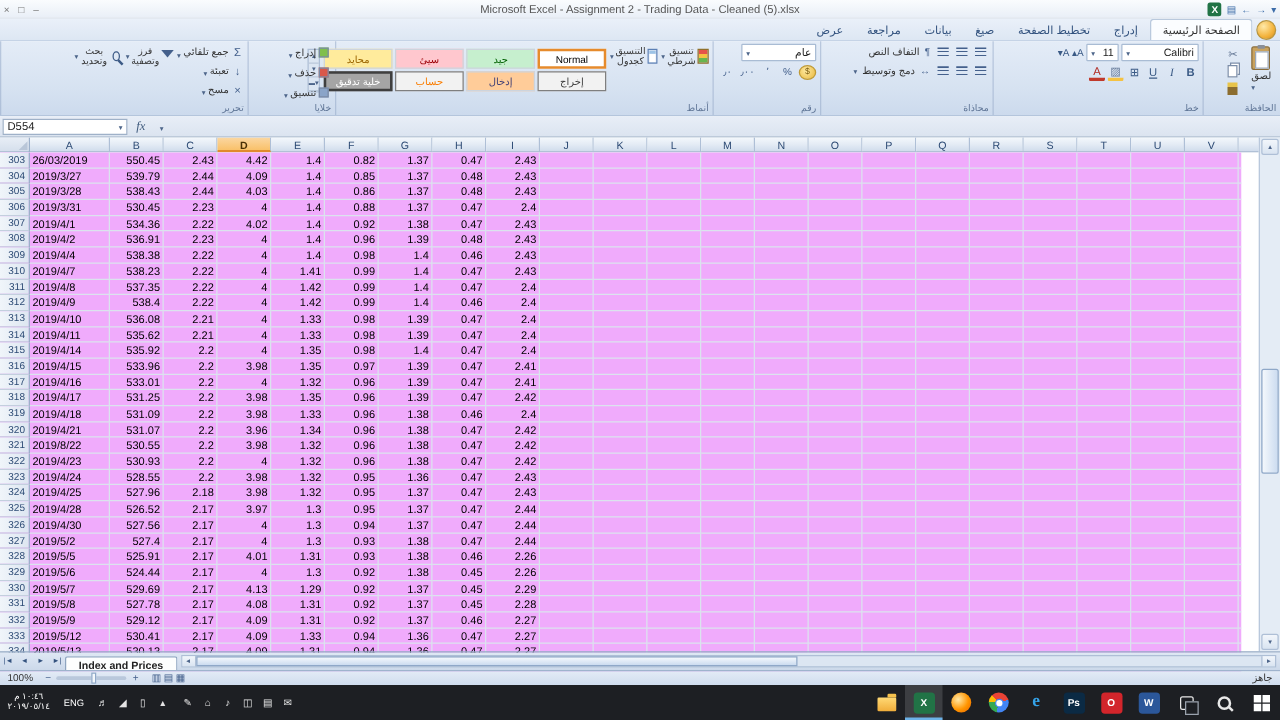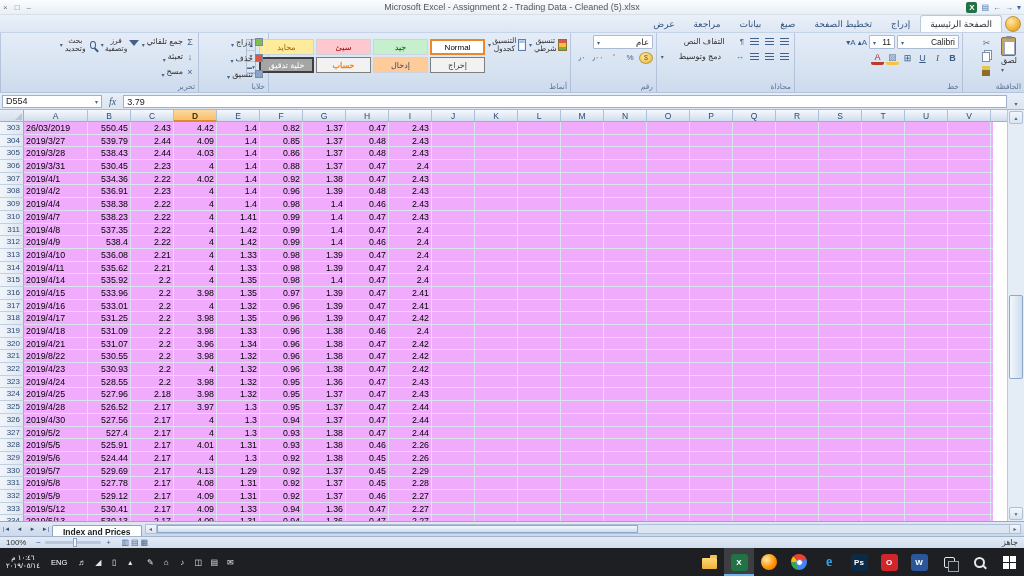--- a/index.html
+++ b/index.html
@@ -49,41 +49,41 @@
   .fbtn{min-width:13px;height:14px;display:flex;align-items:center;justify-content:center;font-size:9px;color:#3a5a85;padding:0 1px;border-radius:2px}
   .fbtn.bold{font-weight:bold}.fbtn.italic{font-style:italic;font-family:"Liberation Serif",serif}
   .fbtn.underline{text-decoration:underline}
   .fbtn.font-color{color:#b02a20;border-bottom:3px solid #c0392b;height:13px}
   .fbtn.fill-color{border-bottom:3px solid #f5c242;height:13px;color:#6b7f9d}
   .sizebtn{font-size:8px;color:#3a5a85;display:flex;align-items:center}
 
   .g-align{width:138px}
   .albtn{width:13px;height:13px;display:flex;align-items:center;justify-content:center;border-radius:2px}
   .i-lines{width:9px;height:7px;background:repeating-linear-gradient(to bottom,#44608c 0 1px,transparent 1px 3px)}
-  .labelbtn{display:flex;align-items:flex-end;gap:15px;font-size:8px;color:#333;padding:0 2px;border-radius:2px;white-space:nowrap}
+  .labelbtn{display:flex;align-items:flex-end;gap:4px;font-size:8px;color:#333;padding:0 2px;border-radius:2px;white-space:nowrap}
   .i-wrap::after{content:"¶";font-size:8px;color:#44608c}
   .i-merge::after{content:"↔";font-size:8px;color:#44608c}
 
   .g-number{width:86px}
   .nbtn{min-width:14px;height:13px;font-size:8px;color:#44608c;display:flex;align-items:center;justify-content:center;border-radius:2px}
   .nbtn.coin{background:radial-gradient(circle at 40% 35%,#ffe9a0,#e8b83c);border:1px solid #bf9a36;width:12px;height:12px;border-radius:50%;color:#7a5c12;font-size:7px}
 
   .g-styles{width:302px}
   .bigbtn{width:38px;display:flex;flex-direction:row;align-items:center;gap:1px;font-size:7.5px;color:#333;text-align:center;padding-top:2px;line-height:8px}
   .i-condfmt{width:14px;height:12px;background:linear-gradient(#e6534a 33%,#f5c242 33% 66%,#67b64f 66%);border:1px solid #90702a}
   .i-astable{width:14px;height:12px;background:linear-gradient(#9dc3e6 3px,#fff 3px),#fff;border:1px solid #5b7fb5;box-shadow:inset 0 0 0 .5px #d8e2ef}
   .gallery{display:grid;grid-template-columns:repeat(4,55px);grid-auto-rows:16px;gap:2px;direction:rtl;margin-top:4px}
   .chip{font-size:8px;display:flex;align-items:center;justify-content:center;border:1px solid #cdd4dd;background:#fff;color:#000;overflow:hidden;white-space:nowrap}
   .s-normal.selected{border:2px solid #e68b2c}
   .s-good{background:#c6efce;color:#006100}
   .s-bad{background:#ffc7ce;color:#9c0006}
   .s-neutral{background:#ffeb9c;color:#9c6500}
   .s-output{background:#f2f2f2;color:#3f3f3f;border-color:#7f7f7f;font-weight:normal}
   .s-input{background:#ffcc99;color:#3f3f76}
-  .s-calc{background:#f2f2f2;color:#fa7d00;border-color:#7f7f7f;font-weight:bold}
+  .s-calc{background:#f2f2f2;color:#fa7d00;border-color:#7f7f7f;font-weight:normal}
   .s-check{background:#a5a5a5;color:#fff;border:2px solid #3f3f3f}
   .gal-scroll{width:11px;display:flex;flex-direction:column;margin-top:4px;border:1px solid #aebfd6;background:#dce6f2}
   .gal-scroll span{height:11px;display:flex;align-items:center;justify-content:center;border-bottom:1px solid #b9c8da}
   .gal-scroll span::after{font-size:5px;color:#4d658a}
   .gs-up::after{content:"▲"}.gs-down::after{content:"▼"}.gs-more::after{content:"▼▬";letter-spacing:-1px}
 
   .g-cells{width:70px}
   .cellbtn{display:flex;align-items:center;gap:2px;height:14px;padding:0 2px}
   .sq{width:8px;height:8px;border:1px solid #7a8aa5;flex:none}
   .g-editing{flex:1;min-width:120px}
@@ -386,21 +386,20 @@
     </div>
 
   </div>
 
   <div class="formula-bar">
     <div class="name-box">
         <span>D554</span>
         <span class="caret"></span>
       </div>
     <div class="fx">fx</div>
-    <div class="formula-field">3.79</div>
     <div class="fb-expand caret"></div>
   </div>
 
   <div class="col-headers">
     <div class="corner"></div>
     <div style="display:flex">
         <div class="colh colA">A</div>
         <div class="colh">B</div>
         <div class="colh">C</div>
         <div class="colh sel">D</div>

